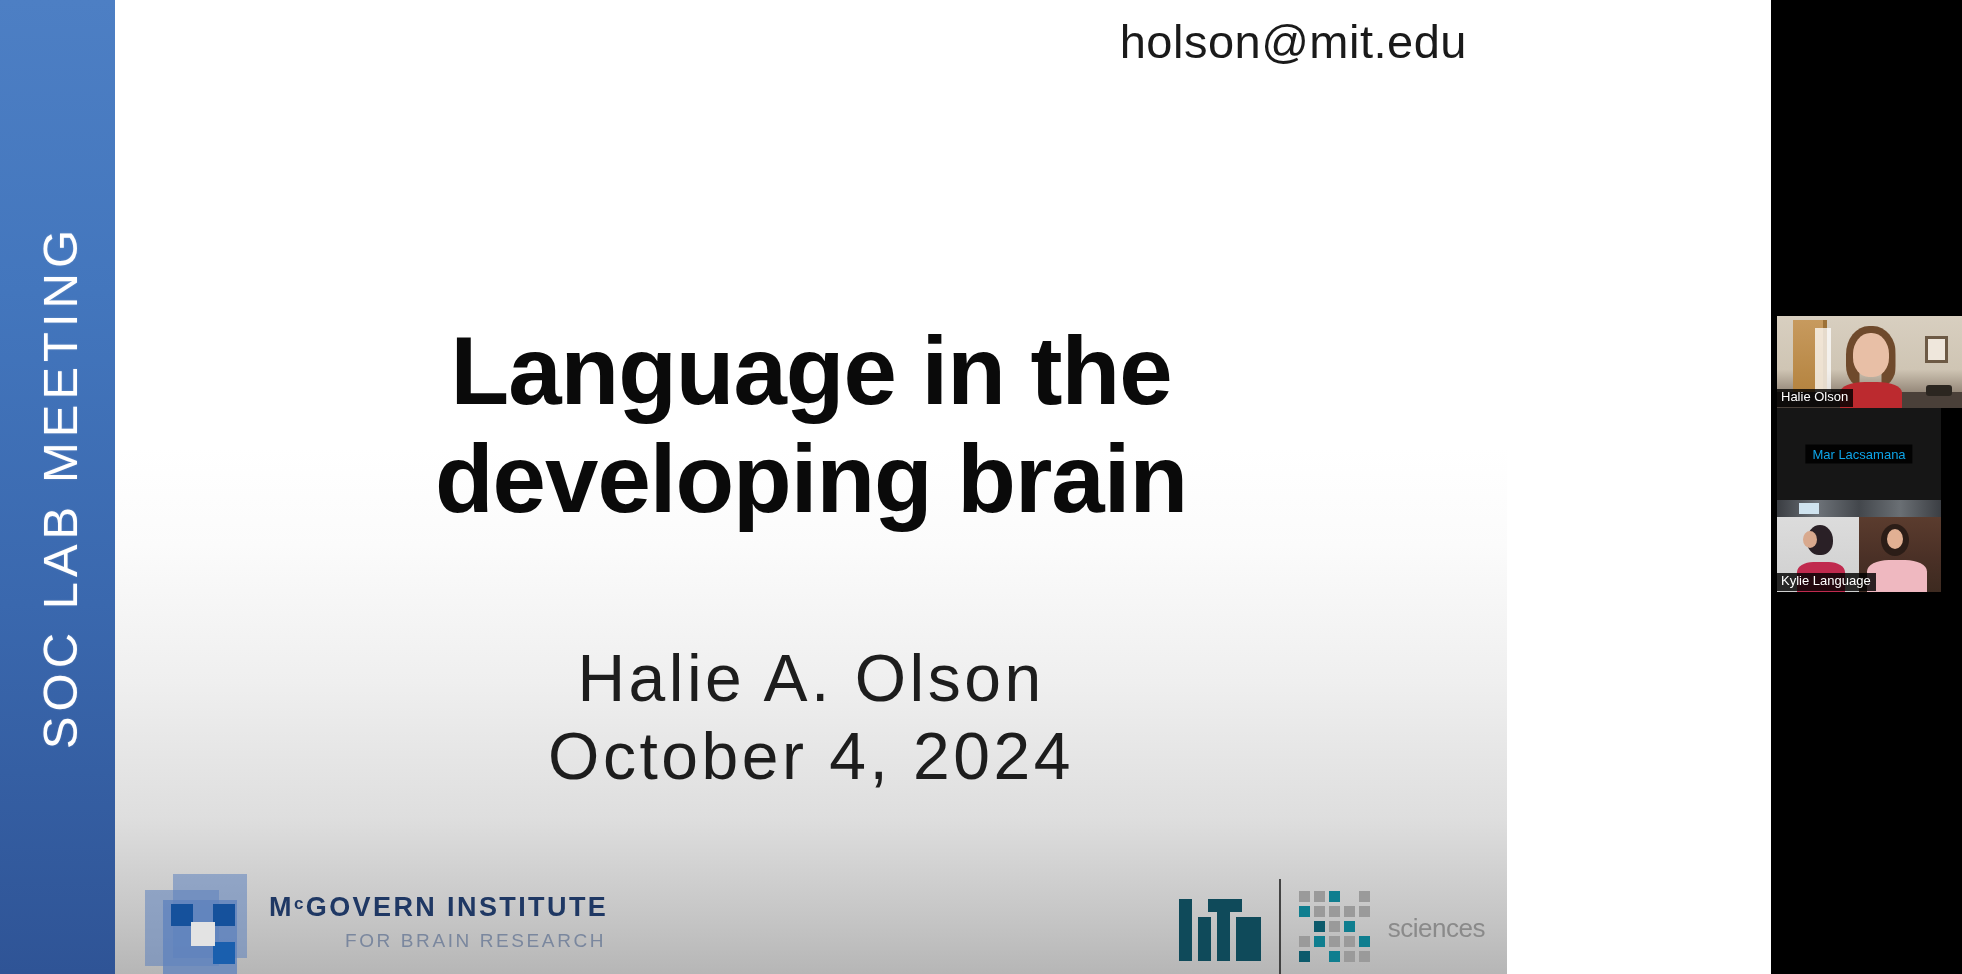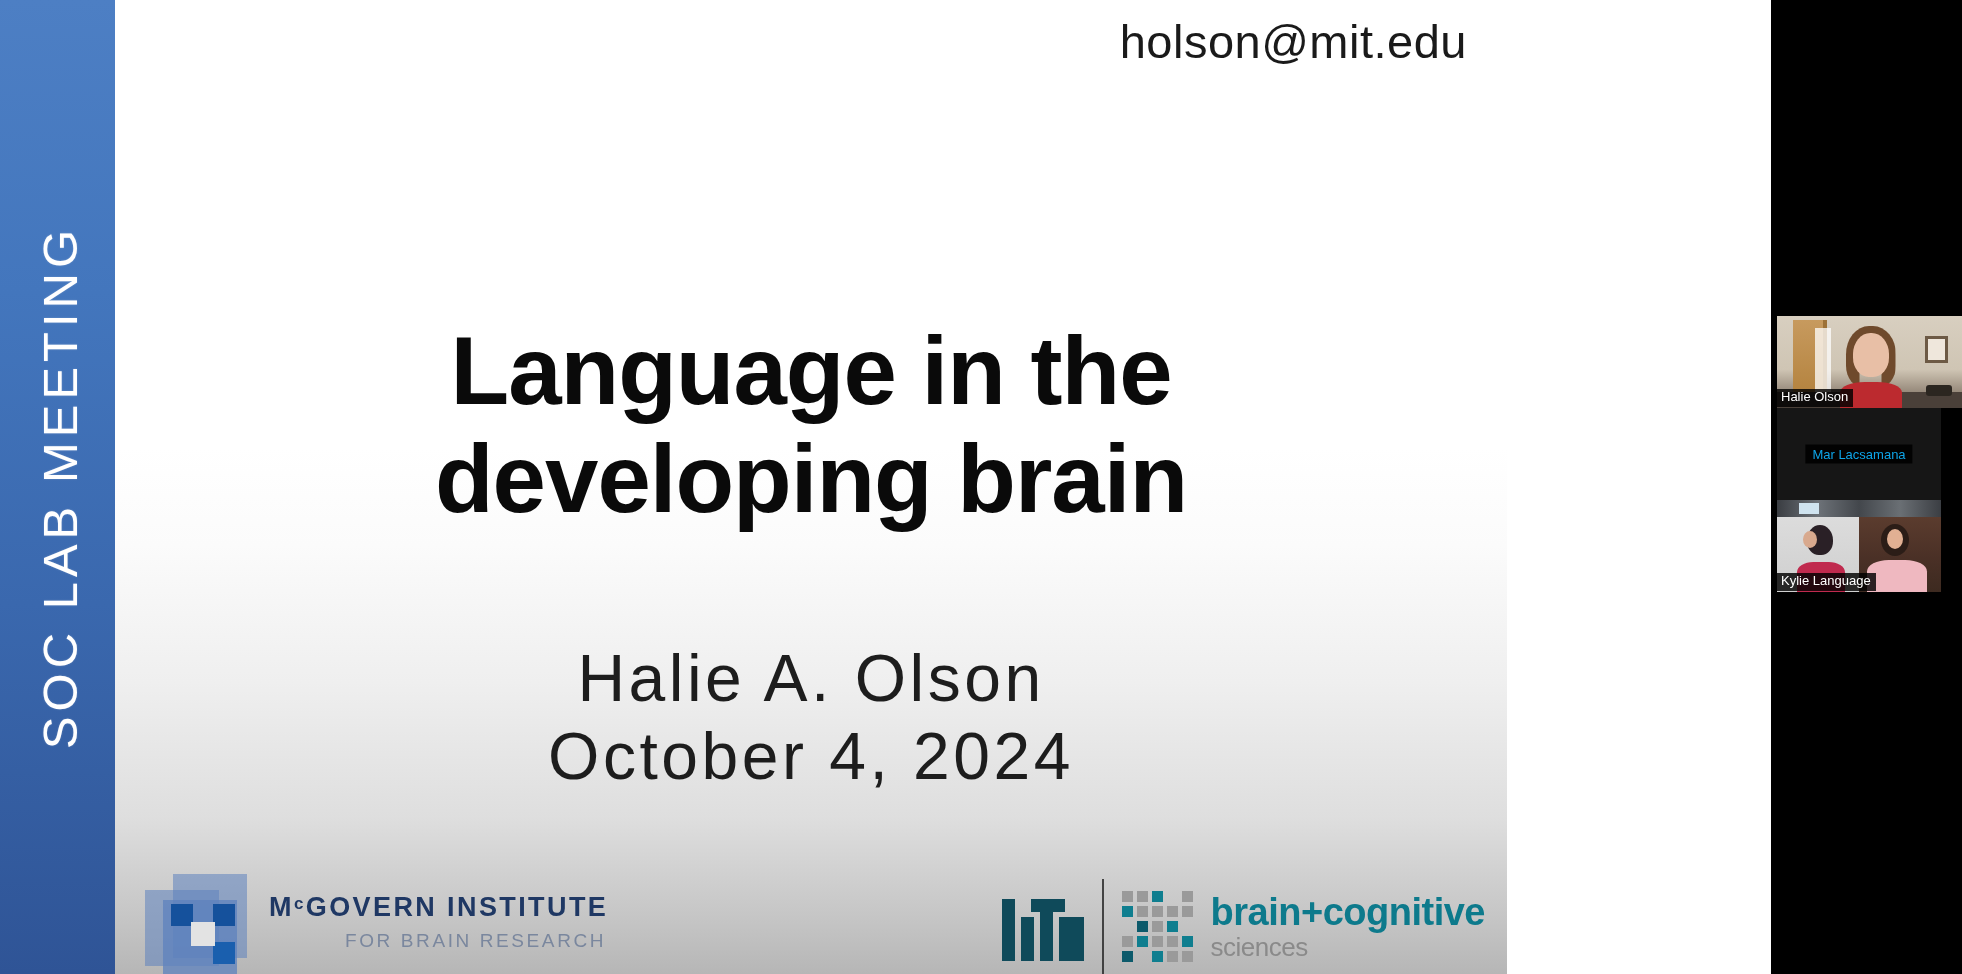--- a/index.html
+++ b/index.html
@@ -473,21 +473,20 @@
             <div class="bcs-cell bcs-gray"></div>
             <div class="bcs-cell bcs-gray"></div>
             <div class="bcs-cell bcs-teal"></div>
           <div class="bcs-cell bcs-dark"></div>
             <div class="bcs-cell bcs-none"></div>
             <div class="bcs-cell bcs-teal"></div>
             <div class="bcs-cell bcs-gray"></div>
             <div class="bcs-cell bcs-gray"></div>
         </div>
         <div class="bcs-text">
-          <div class="bcs-l1">brain+cognitive</div>
           <div class="bcs-l2">sciences</div>
         </div>
       </div>
 
     </div>
   </div>
 
   <div id="video-panel">
     <div id="tiles">
 

